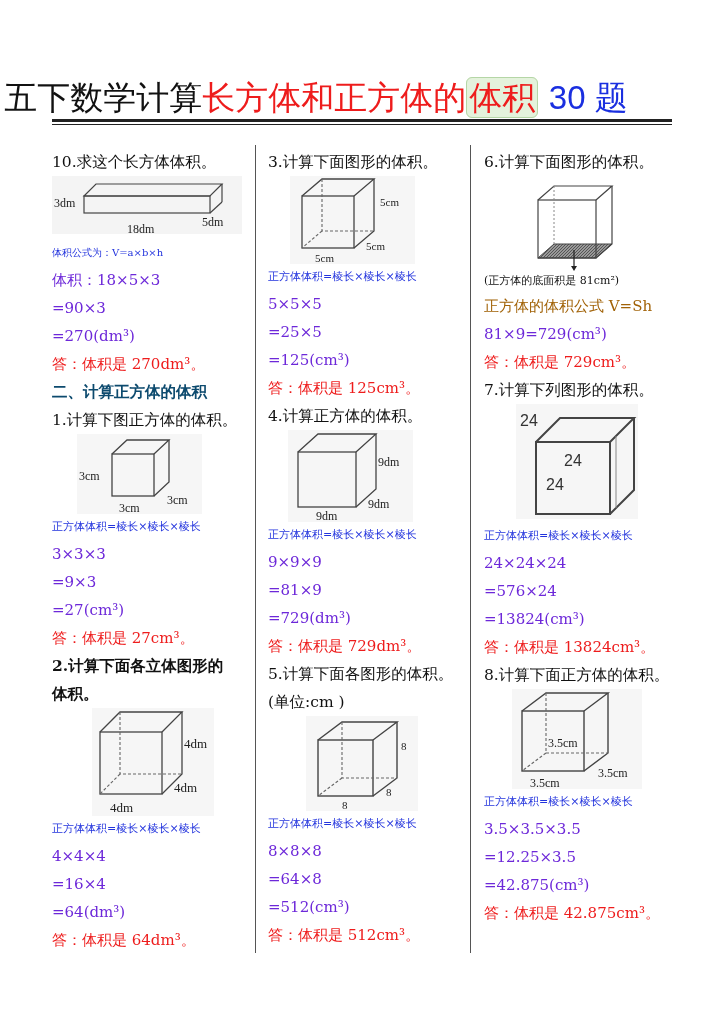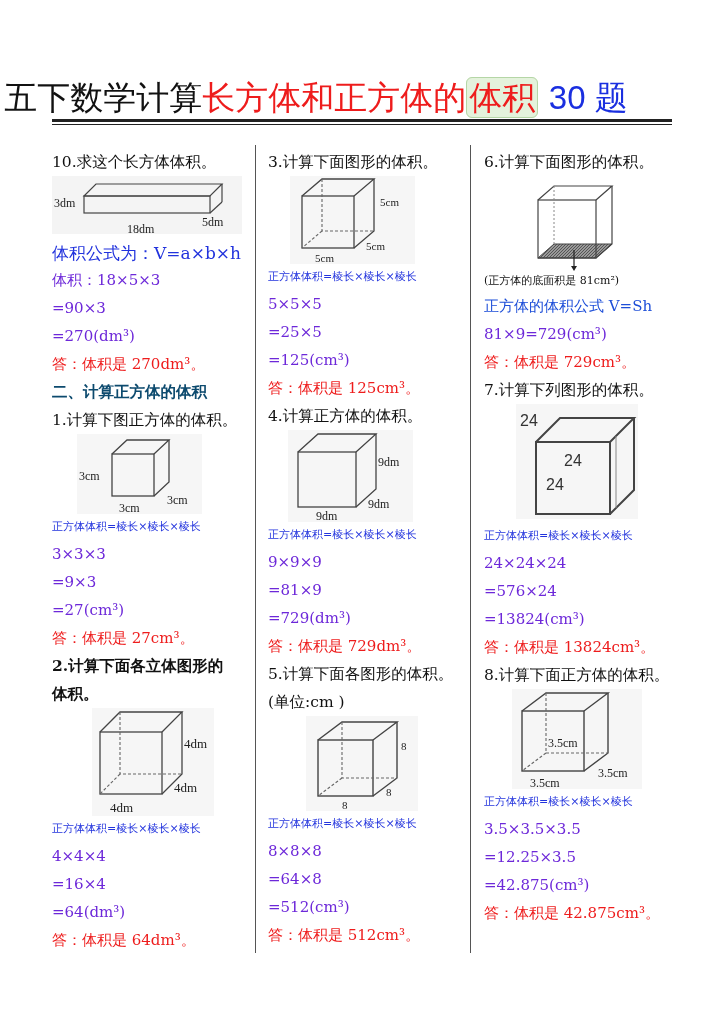--- a/index.html
+++ b/index.html
@@ -16,21 +16,21 @@
   .vsep { position: absolute; width: 1px; background: #555; top: 145px; height: 808px; }
   .col { position: absolute; top: 148px; width: 200px; }
   .q { font-size: 15.5px; line-height: 28px; color: #111; white-space: nowrap; }
   .formula { font-size: 11px; line-height: 26px; color: #2233dd; white-space: nowrap; }
   .calc { font-size: 15px; line-height: 28px; color: #6d28d9; white-space: nowrap; }
   .ans { font-size: 15px; line-height: 28px; color: #ee1c1c; white-space: nowrap; }
   .green { font-size: 15.5px; line-height: 28px; color: #0c4a6e; font-weight: bold; white-space: nowrap; }
   .fig { position: relative; }
   .fig svg { display: block; }
   .cap { font-size: 11px; line-height: 18px; color: #111; text-align: left; white-space: nowrap; }
-  .blue-f { font-size: 15px; line-height: 28px; color: #1d4ed8; white-space: nowrap; }
+  .blue-f { font-size: 15px; line-height: 28px; color: #a16207; white-space: nowrap; }
 </style>
 </head>
 <body>
 
 <div class="title">
   <span class="black">五下数学计算</span><span class="red">长方体和正方体的</span><span class="hl">体积</span> <span class="blue">30 题</span>
 </div>
 <div class="rule-thick"></div>
 <div class="rule-thin"></div>
 
@@ -45,21 +45,21 @@
         <rect x="0" y="0" width="190" height="58" fill="#f4f4f4"></rect>
         <polygon points="32,20 158,20 170,8 44,8" fill="none" stroke="#444" stroke-width="1.2"></polygon>
         <rect x="32" y="20" width="126" height="17" fill="none" stroke="#444" stroke-width="1.2"></rect>
         <line x1="170" y1="8" x2="170" y2="26" stroke="#444" stroke-width="1.2"></line>
         <line x1="158" y1="37" x2="170" y2="26" stroke="#444" stroke-width="1.2"></line>
         <text x="2" y="31" font-size="12" font-family="Liberation Serif, serif" fill="#222">3dm</text>
         <text x="150" y="50" font-size="12" font-family="Liberation Serif, serif" fill="#222">5dm</text>
         <text x="75" y="57" font-size="12" font-family="Liberation Serif, serif" fill="#222">18dm</text>
       </svg>
     </div>
-    <div class="formula" style="font-size:17px; margin-top:6px;">体积公式为：V=a×b×h</div>
+    <div class="formula" style="font-size:10px; margin-top:6px;">体积公式为：V=a×b×h</div>
     <div class="calc">体积：18×5×3</div>
     <div class="calc">=90×3</div>
     <div class="calc">=270(dm³)</div>
     <div class="ans">答：体积是 270dm³。</div>
   </div>
   <div class="green">二、计算正方体的体积</div>
   <div>
     <div class="q">1.计算下图正方体的体积。</div>
     <div class="fig" style="margin-left:25px;">
       <svg width="125" height="80" viewBox="0 0 125 80">

